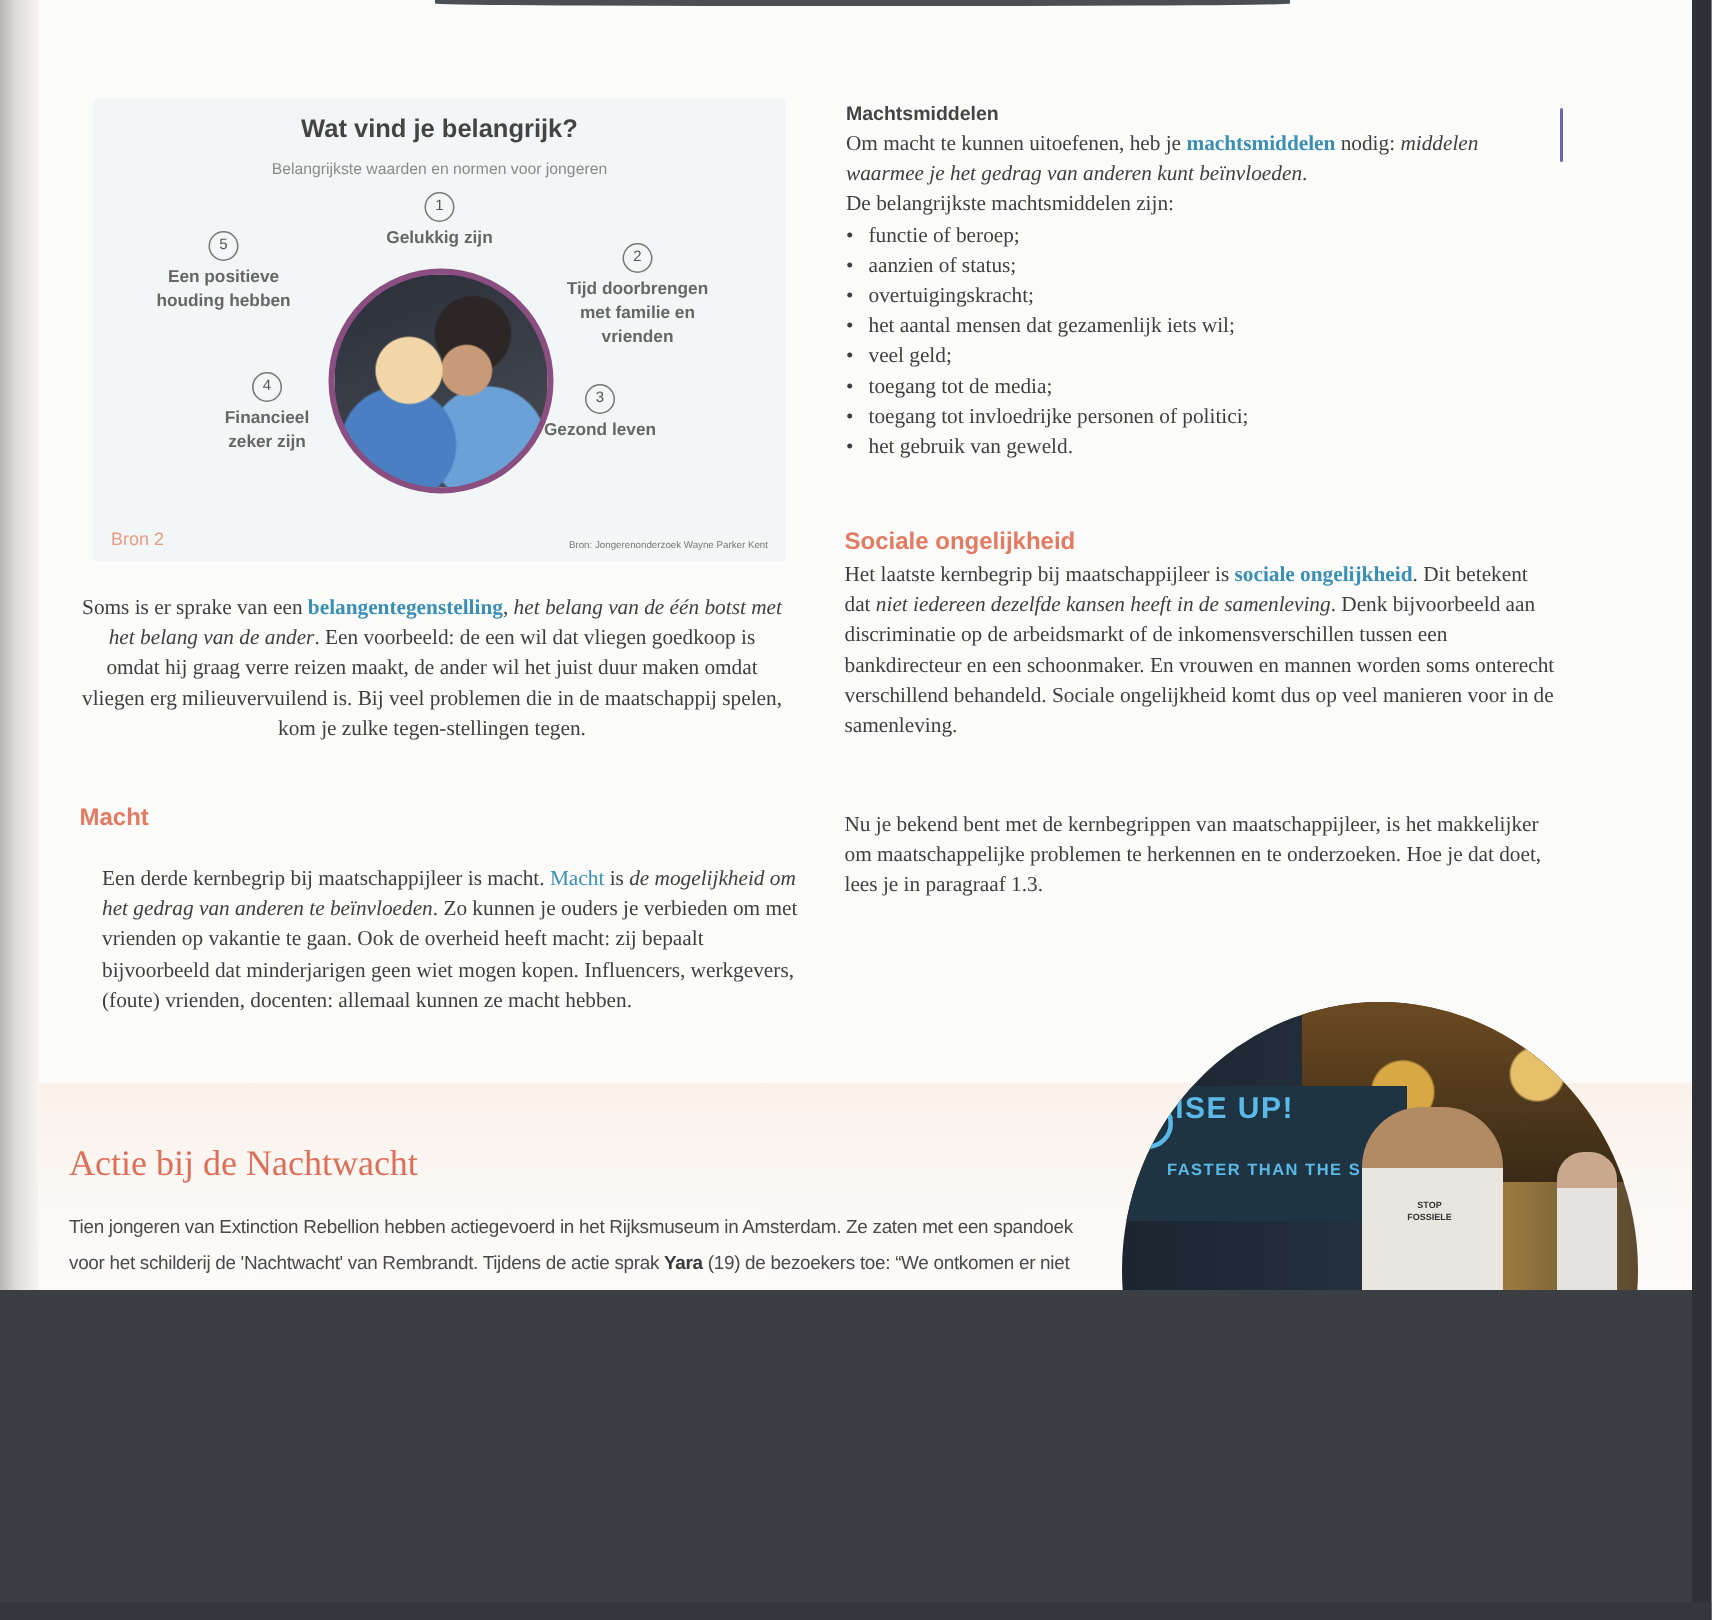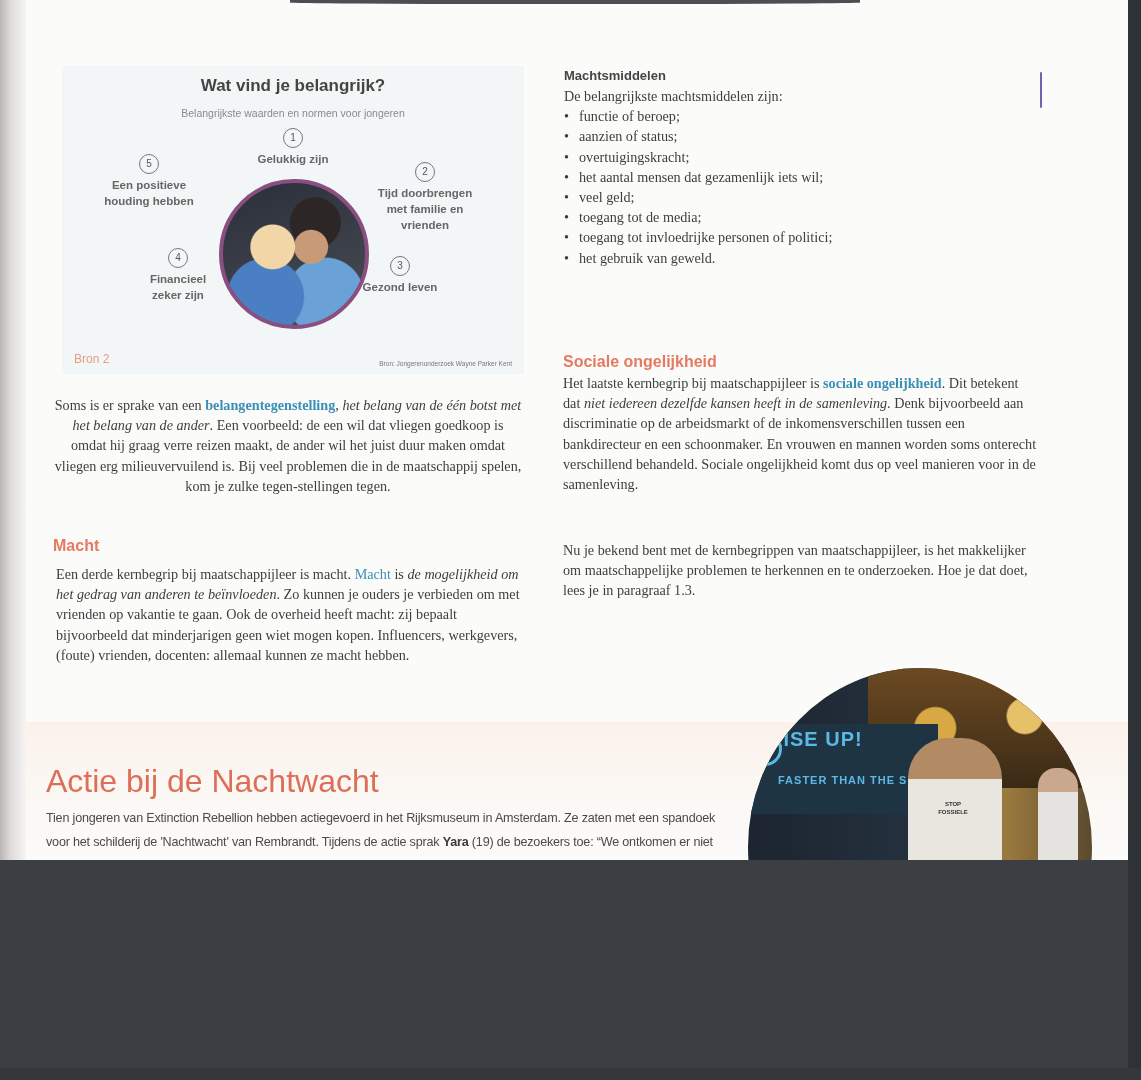--- a/index.html
+++ b/index.html
@@ -89,21 +89,21 @@
   .nu-p { position: absolute; left: 563px; top: 540px; width: 475px; }
 
   .margin-mark { position: absolute; left: 1040px; top: 72px; width: 2px; height: 36px; background: #6a66b5; border-radius: 2px; }
 
   .bron3-band {
     position: absolute; left: 26px; top: 722px; width: 1102px; height: 346px;
     background: linear-gradient(to bottom, #fbf1ea 0%, #fbf7f3 18%, #fcfbfa 40%);
   }
   .bron3-title {
     position: absolute; left: 46px; top: 763px;
-    font-family: Liberation Sans, sans-serif; font-size: 32px; color: #dd6e58; font-weight: normal;
+    font-family: Liberation Serif, serif; font-size: 24px; color: #dd6e58; font-weight: normal;
   }
   .bron3-text {
     position: absolute; left: 46px; top: 806px; width: 690px;
     font-family: "Liberation Sans", sans-serif; font-size: 12.6px; line-height: 24.4px; color: #4a4a4a;
     letter-spacing: -0.2px;
   }
   .bron3-text b { font-weight: bold; color: #3a3a3a; }
   .naar { position: absolute; left: 46px; top: 977px; font-family: "Liberation Sans", sans-serif; font-size: 11px; color: #666; }
   .bron3-label { position: absolute; left: 46px; top: 1011px; font-family: Liberation Serif, serif; font-size: 12px; color: #e4a998; }
   .page-num { position: absolute; left: 1063px; top: 1010px; font-size: 14px; color: #555; }
@@ -182,26 +182,29 @@
     <div class="photo-circle"></div>
     <div class="bron2">Bron 2</div>
     <div class="info-source">Bron: Jongerenonderzoek Wayne Parker Kent</div>
   </div>
 
   <p class="body-text left-p1" style="margin:0;">
     <span>Soms is er sprake van een </span><span class="key">belangentegenstelling</span><span>, </span><span class="def">het belang van de één botst met het belang van de ander</span><span>. Een voorbeeld: de een wil dat vliegen goedkoop is omdat hij graag verre reizen maakt, de ander wil het juist duur maken omdat vliegen erg milieuvervuilend is. Bij veel problemen die in de maatschappij spelen, kom je zulke tegen-stellingen tegen.</span>
   </p>
 
   <div class="h-orange macht-h">Macht</div>
-  <p class="body-text macht-p" style="margin:3px;">
+  <p class="body-text macht-p" style="margin:15px;">
     <span>Een derde kernbegrip bij maatschappijleer is macht. </span><span class="key-plain">Macht</span><span> is </span><span class="def">de mogelijkheid om het gedrag van anderen te beïnvloeden</span><span>. Zo kunnen je ouders je verbieden om met vrienden op vakantie te gaan. Ook de overheid heeft macht: zij bepaalt bijvoorbeeld dat minderjarigen geen wiet mogen kopen. Influencers, werkgevers, (foute) vrienden, docenten: allemaal kunnen ze macht hebben.</span>
   </p>
 
   <div class="h-dark mm-h">Machtsmiddelen</div>
   <div class="body-text mm-p">
+    <div>
+      <span>Om macht te kunnen uitoefenen, heb je </span><span class="key">machtsmiddelen</span><span> nodig: </span><span class="def">middelen waarmee je het gedrag van anderen kunt beïnvloeden</span><span>.</span>
+    </div>
     <div>De belangrijkste machtsmiddelen zijn:</div>
     <ul class="mm-list">
       <li>functie of beroep;</li>
       <li>aanzien of status;</li>
       <li>overtuigingskracht;</li>
       <li>het aantal mensen dat gezamenlijk iets wil;</li>
       <li>veel geld;</li>
       <li>toegang tot de media;</li>
       <li>toegang tot invloedrijke personen of politici;</li>
       <li>het gebruik van geweld.</li>

